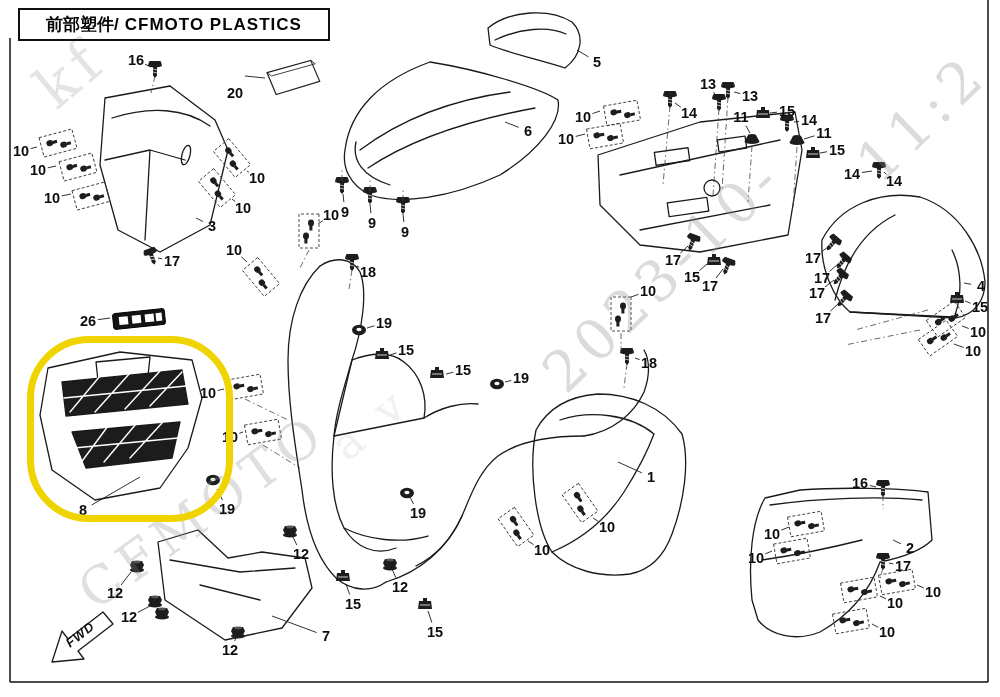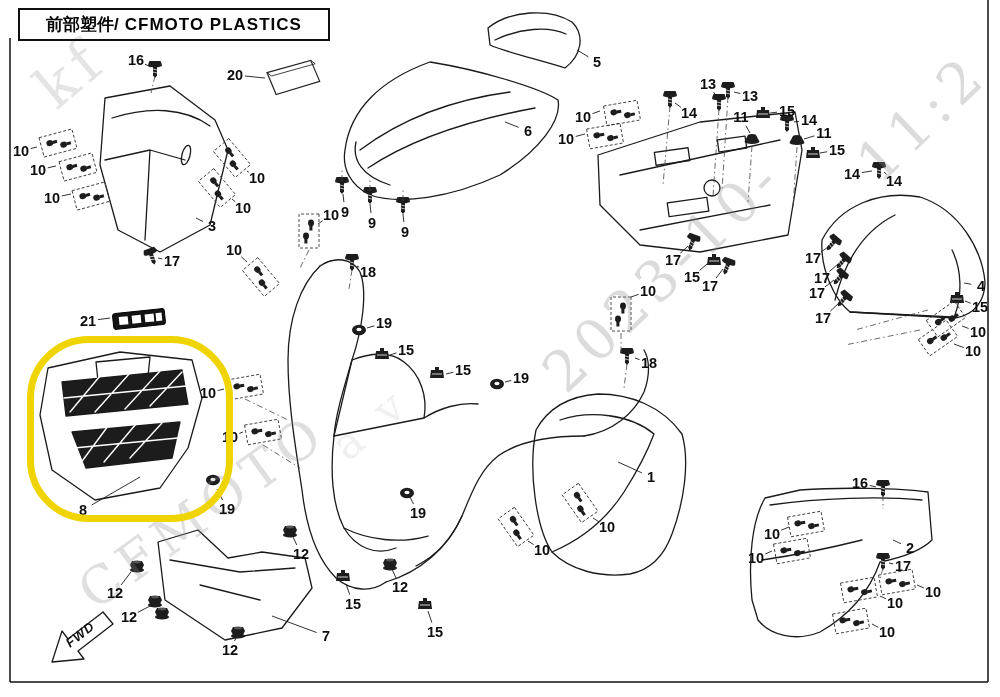--- a/index.html
+++ b/index.html
@@ -322,21 +322,21 @@
 
   <div id="watermarks">
       <div class="wm" style="left: 62px; top: 60px; font-size: 58px; opacity: 0.22; transform: rotate(-40deg);">kf</div>
       <div class="wm" style="left: 572px; top: 346px; font-size: 56px; opacity: 0.3; transform: rotate(-44deg);">2023-10-</div>
       <div class="wm" style="left: 886px; top: 136px; font-size: 56px; opacity: 0.3; transform: rotate(-44deg);">11:2</div>
       <div class="wm" style="left: 100px; top: 566px; font-size: 52px; opacity: 0.27; transform: rotate(-36deg);">CFMOTO</div>
       <div class="wm" style="left: 352px; top: 424px; font-size: 44px; opacity: 0.12; transform: rotate(-40deg);">a v</div>
     </div>
   <div id="labels">
       <div class="co" style="left: 136px; top: 60px;">16</div>
-      <div class="co" style="left: 235px; top: 75px;">20</div>
+      <div class="co" style="left: 235px; top: 93px;">20</div>
       <div class="co" style="left: 597px; top: 62px;">5</div>
       <div class="co" style="left: 528px; top: 131px;">6</div>
       <div class="co" style="left: 345px; top: 212px;">9</div>
       <div class="co" style="left: 372px; top: 223px;">9</div>
       <div class="co" style="left: 405px; top: 232px;">9</div>
       <div class="co" style="left: 331px; top: 215px;">10</div>
       <div class="co" style="left: 583px; top: 117px;">10</div>
       <div class="co" style="left: 566px; top: 139px;">10</div>
       <div class="co" style="left: 689px; top: 113px;">14</div>
       <div class="co" style="left: 708px; top: 84px;">13</div>
@@ -360,21 +360,21 @@
       <div class="co" style="left: 978px; top: 332px;">10</div>
       <div class="co" style="left: 973px; top: 351px;">10</div>
       <div class="co" style="left: 212px; top: 226px;">3</div>
       <div class="co" style="left: 172px; top: 261px;">17</div>
       <div class="co" style="left: 257px; top: 178px;">10</div>
       <div class="co" style="left: 243px; top: 208px;">10</div>
       <div class="co" style="left: 234px; top: 250px;">10</div>
       <div class="co" style="left: 21px; top: 151px;">10</div>
       <div class="co" style="left: 38px; top: 170px;">10</div>
       <div class="co" style="left: 52px; top: 198px;">10</div>
-      <div class="co" style="left: 88px; top: 321px;">21</div>
+      <div class="co" style="left: 88px; top: 321px;">26</div>
       <div class="co" style="left: 208px; top: 393px;">10</div>
       <div class="co" style="left: 230px; top: 437px;">10</div>
       <div class="co" style="left: 83px; top: 510px;">8</div>
       <div class="co" style="left: 227px; top: 509px;">19</div>
       <div class="co" style="left: 368px; top: 272px;">18</div>
       <div class="co" style="left: 384px; top: 323px;">19</div>
       <div class="co" style="left: 406px; top: 350px;">15</div>
       <div class="co" style="left: 463px; top: 370px;">15</div>
       <div class="co" style="left: 521px; top: 378px;">19</div>
       <div class="co" style="left: 648px; top: 291px;">10</div>

